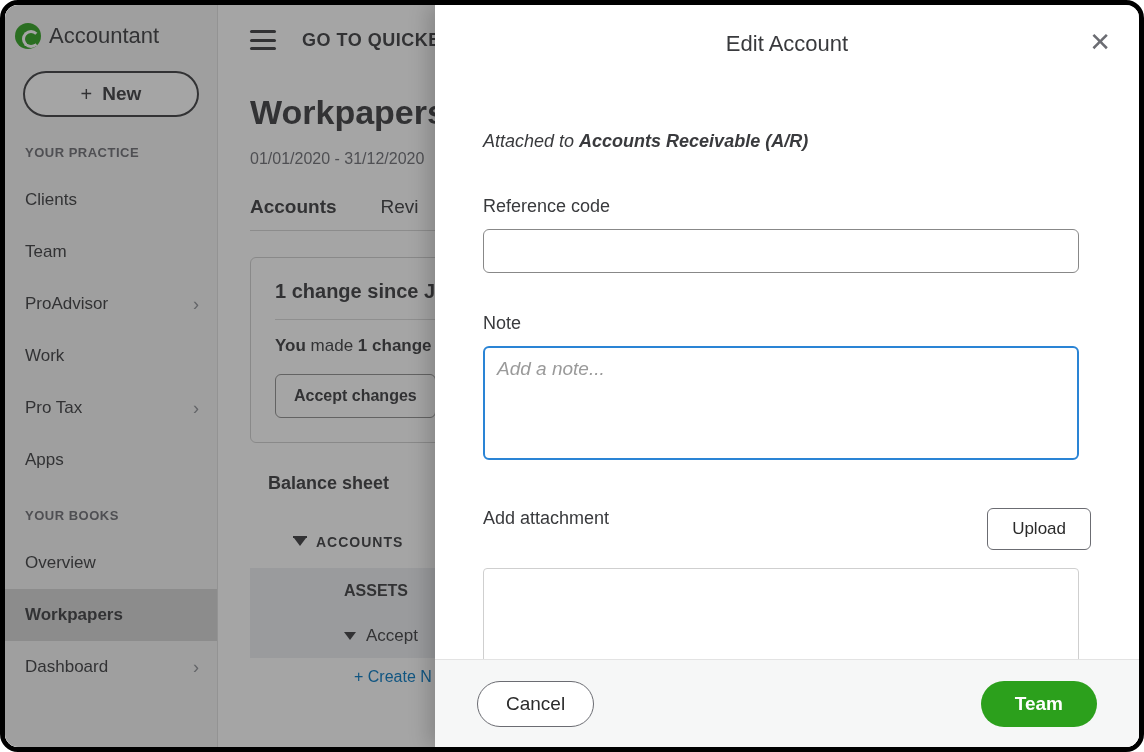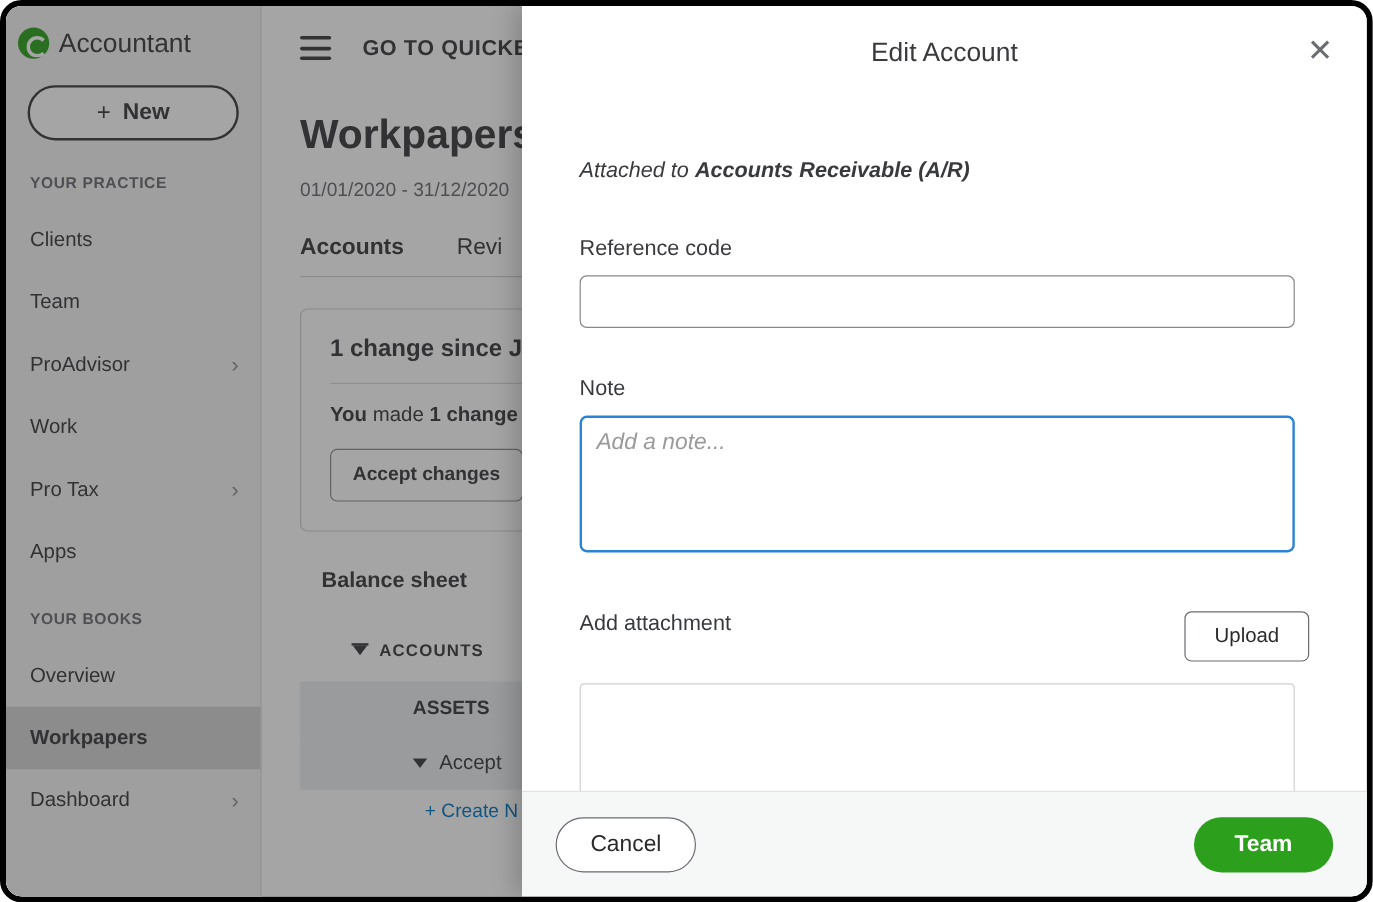--- a/index.html
+++ b/index.html
@@ -54,21 +54,21 @@
   .attached { font-size:18px; font-style:italic; color:#393a3d; margin: 40px 0 44px 0;}
   .attached b { font-style:italic; font-weight:700;}
   .fld-label { font-size:18px; margin-bottom:12px; color:#393a3d;}
   .txt-input { width:596px; height:44px; border:1px solid #888; border-radius:6px; padding:0 12px; font-size:17px; }
   .note-area { width:596px; height:114px; border:2px solid #2a84d5; border-radius:6px; padding:10px 12px; font-size:19px; color:#737373; resize:none; outline:none; font-family:inherit;font-style:italic;}
   .note-area::placeholder { color:#9a9a9a; }
   .gap-md { height:40px; }
   .attach-row { margin-top:44px; display:flex; justify-content:space-between; align-items:flex-start;}
   .upload-btn { margin-top:0; height:42px; padding:0 24px; border:1.5px solid #6b6c72; border-radius:6px; background:#fff; font-size:17px; color:#2b2b2b;}
   .attach-box { margin-top:18px; width:596px; height:170px; border:1px solid #cfcfcf; border-radius:4px;}
-  .panel-foot { height:88px; border-top:1px solid #e3e3e3; background:#f6f7f7; display:flex; align-items:center; justify-content:space-between; padding:0 28px;}
+  .panel-foot { height:88px; border-top:1px solid #e3e3e3; background:#f6f7f7; display:flex; align-items:center; justify-content:space-between; padding:0 42px;}
   .cancel-btn { height:46px; padding:0 28px; border:1.5px solid #6b6c72; border-radius:24px; background:#fff; font-size:19px; color:#2b2b2b;}
   .save-btn { height:46px; padding:0 34px; border:none; border-radius:24px; background:#2ca01c; color:#fff; font-size:19px; font-weight:600;}
 </style>
 </head>
 <body>
 
 <div class="frame">
   <div class="app">
 
     <aside class="sidebar">

